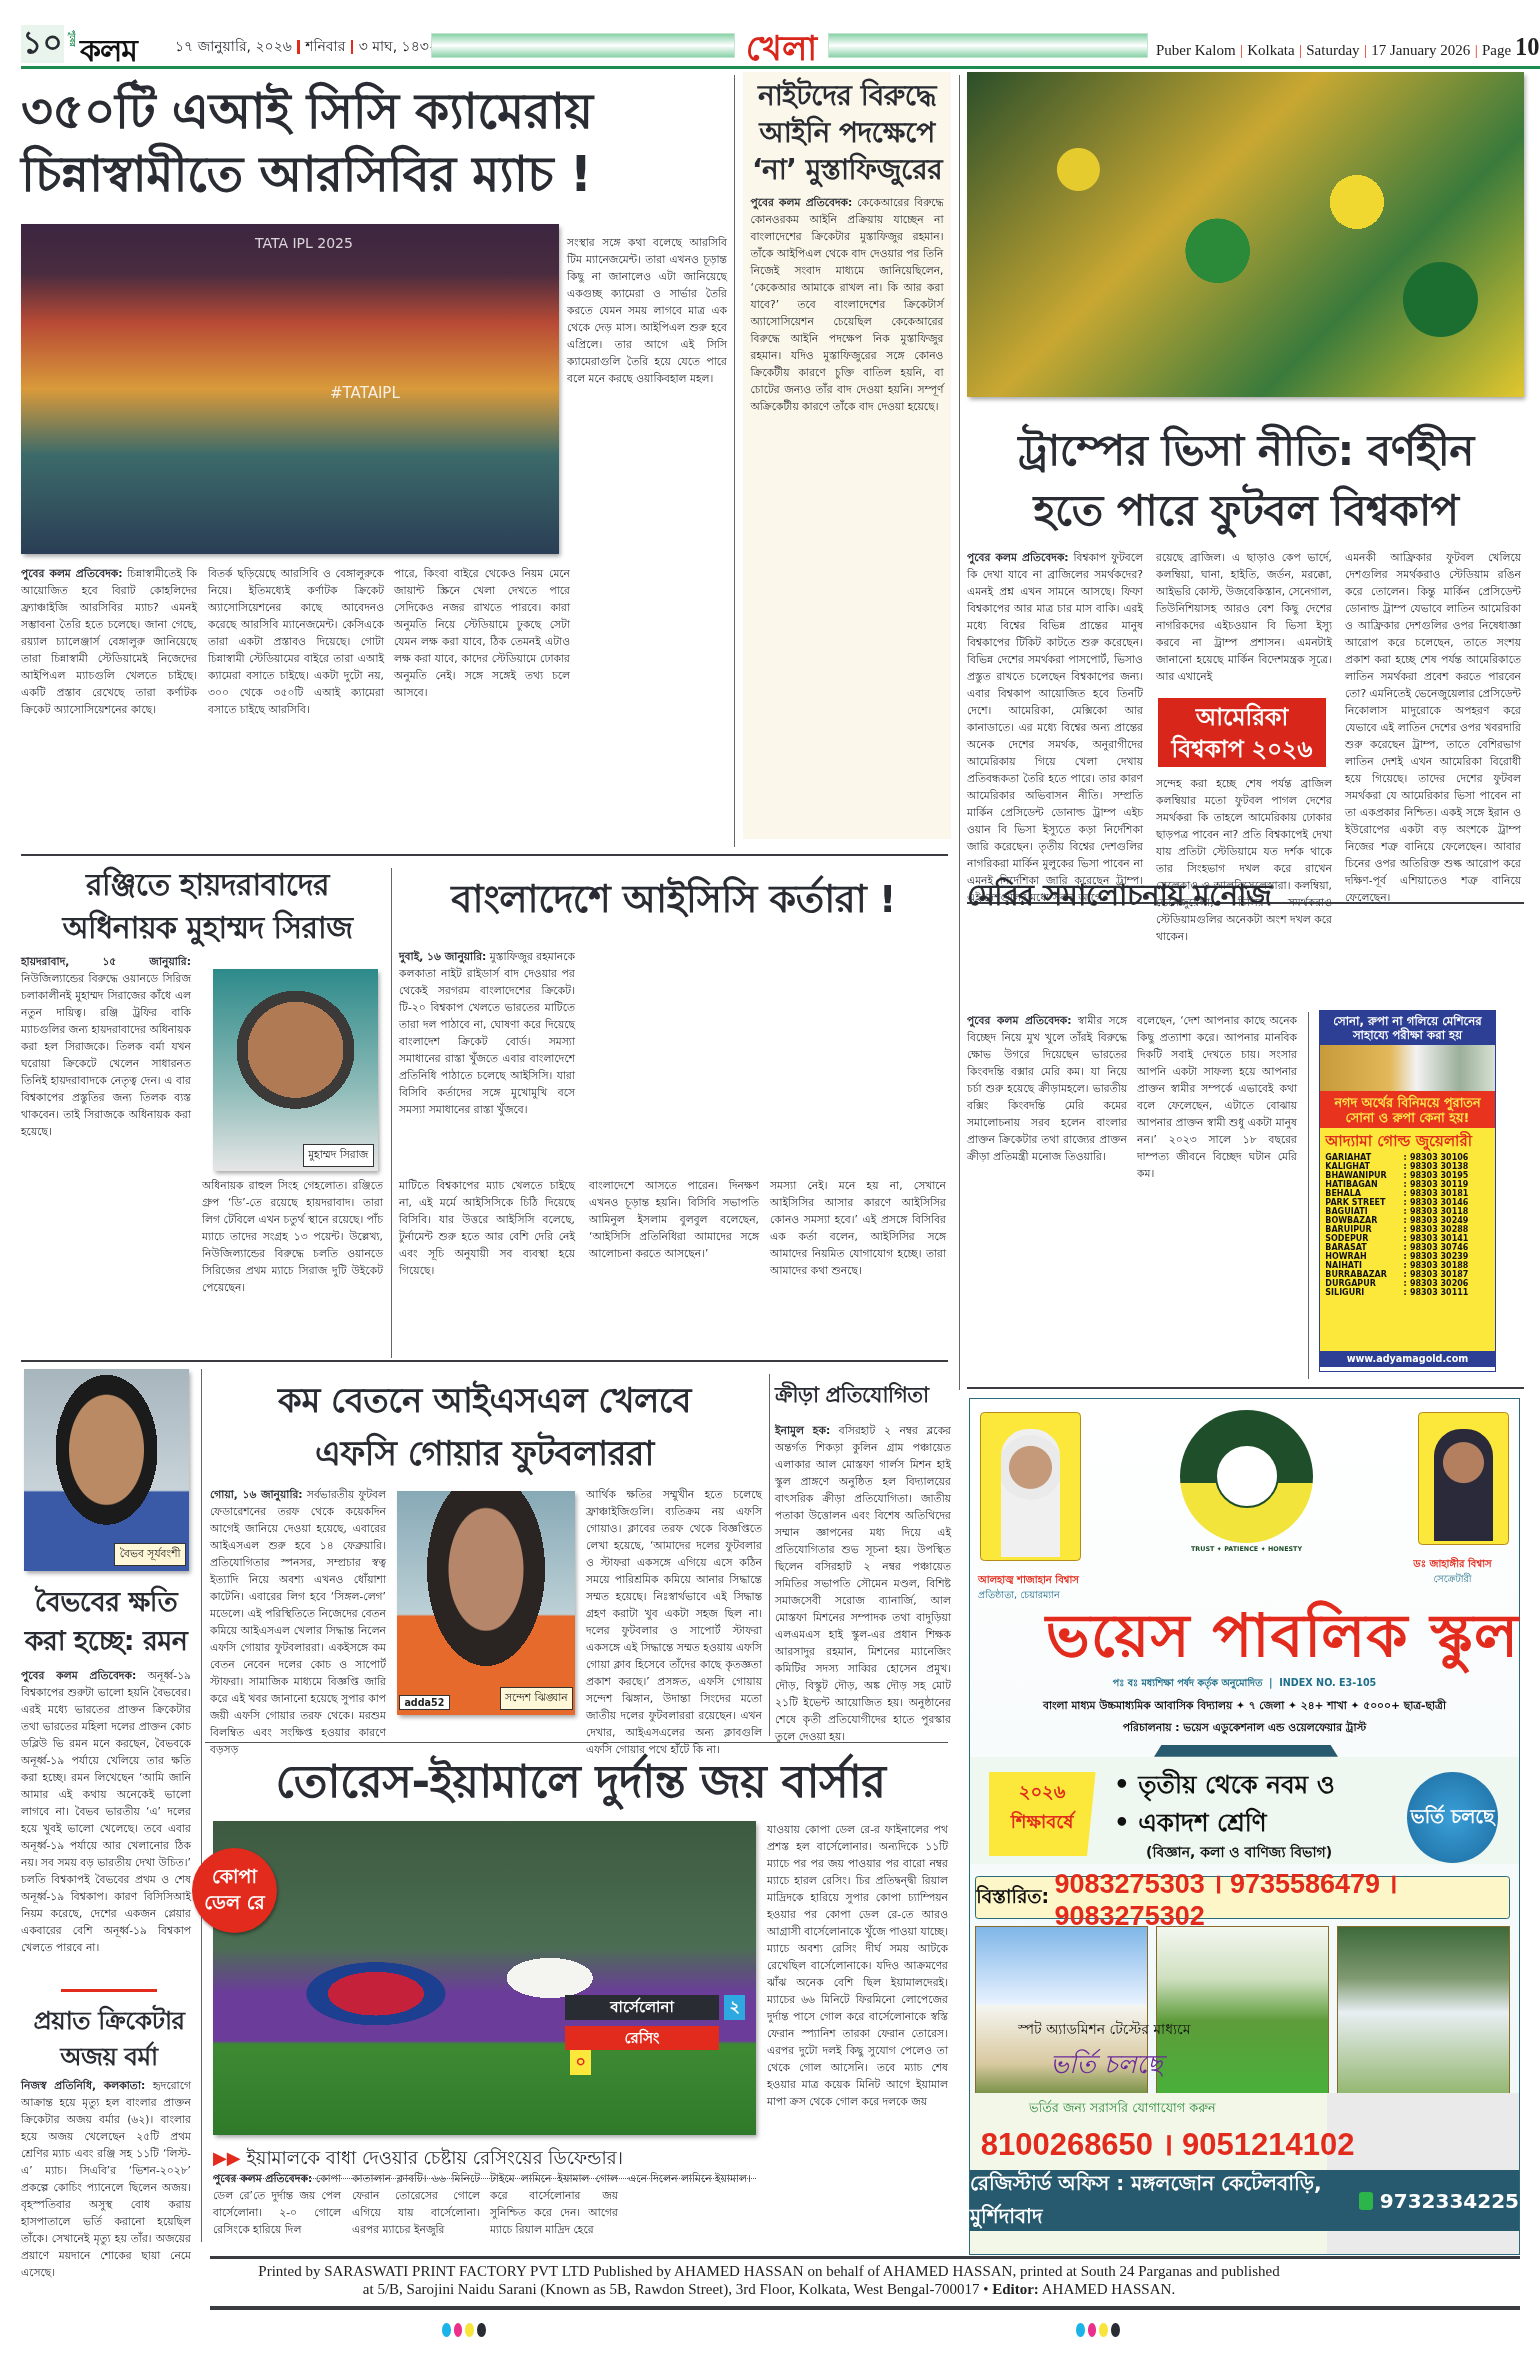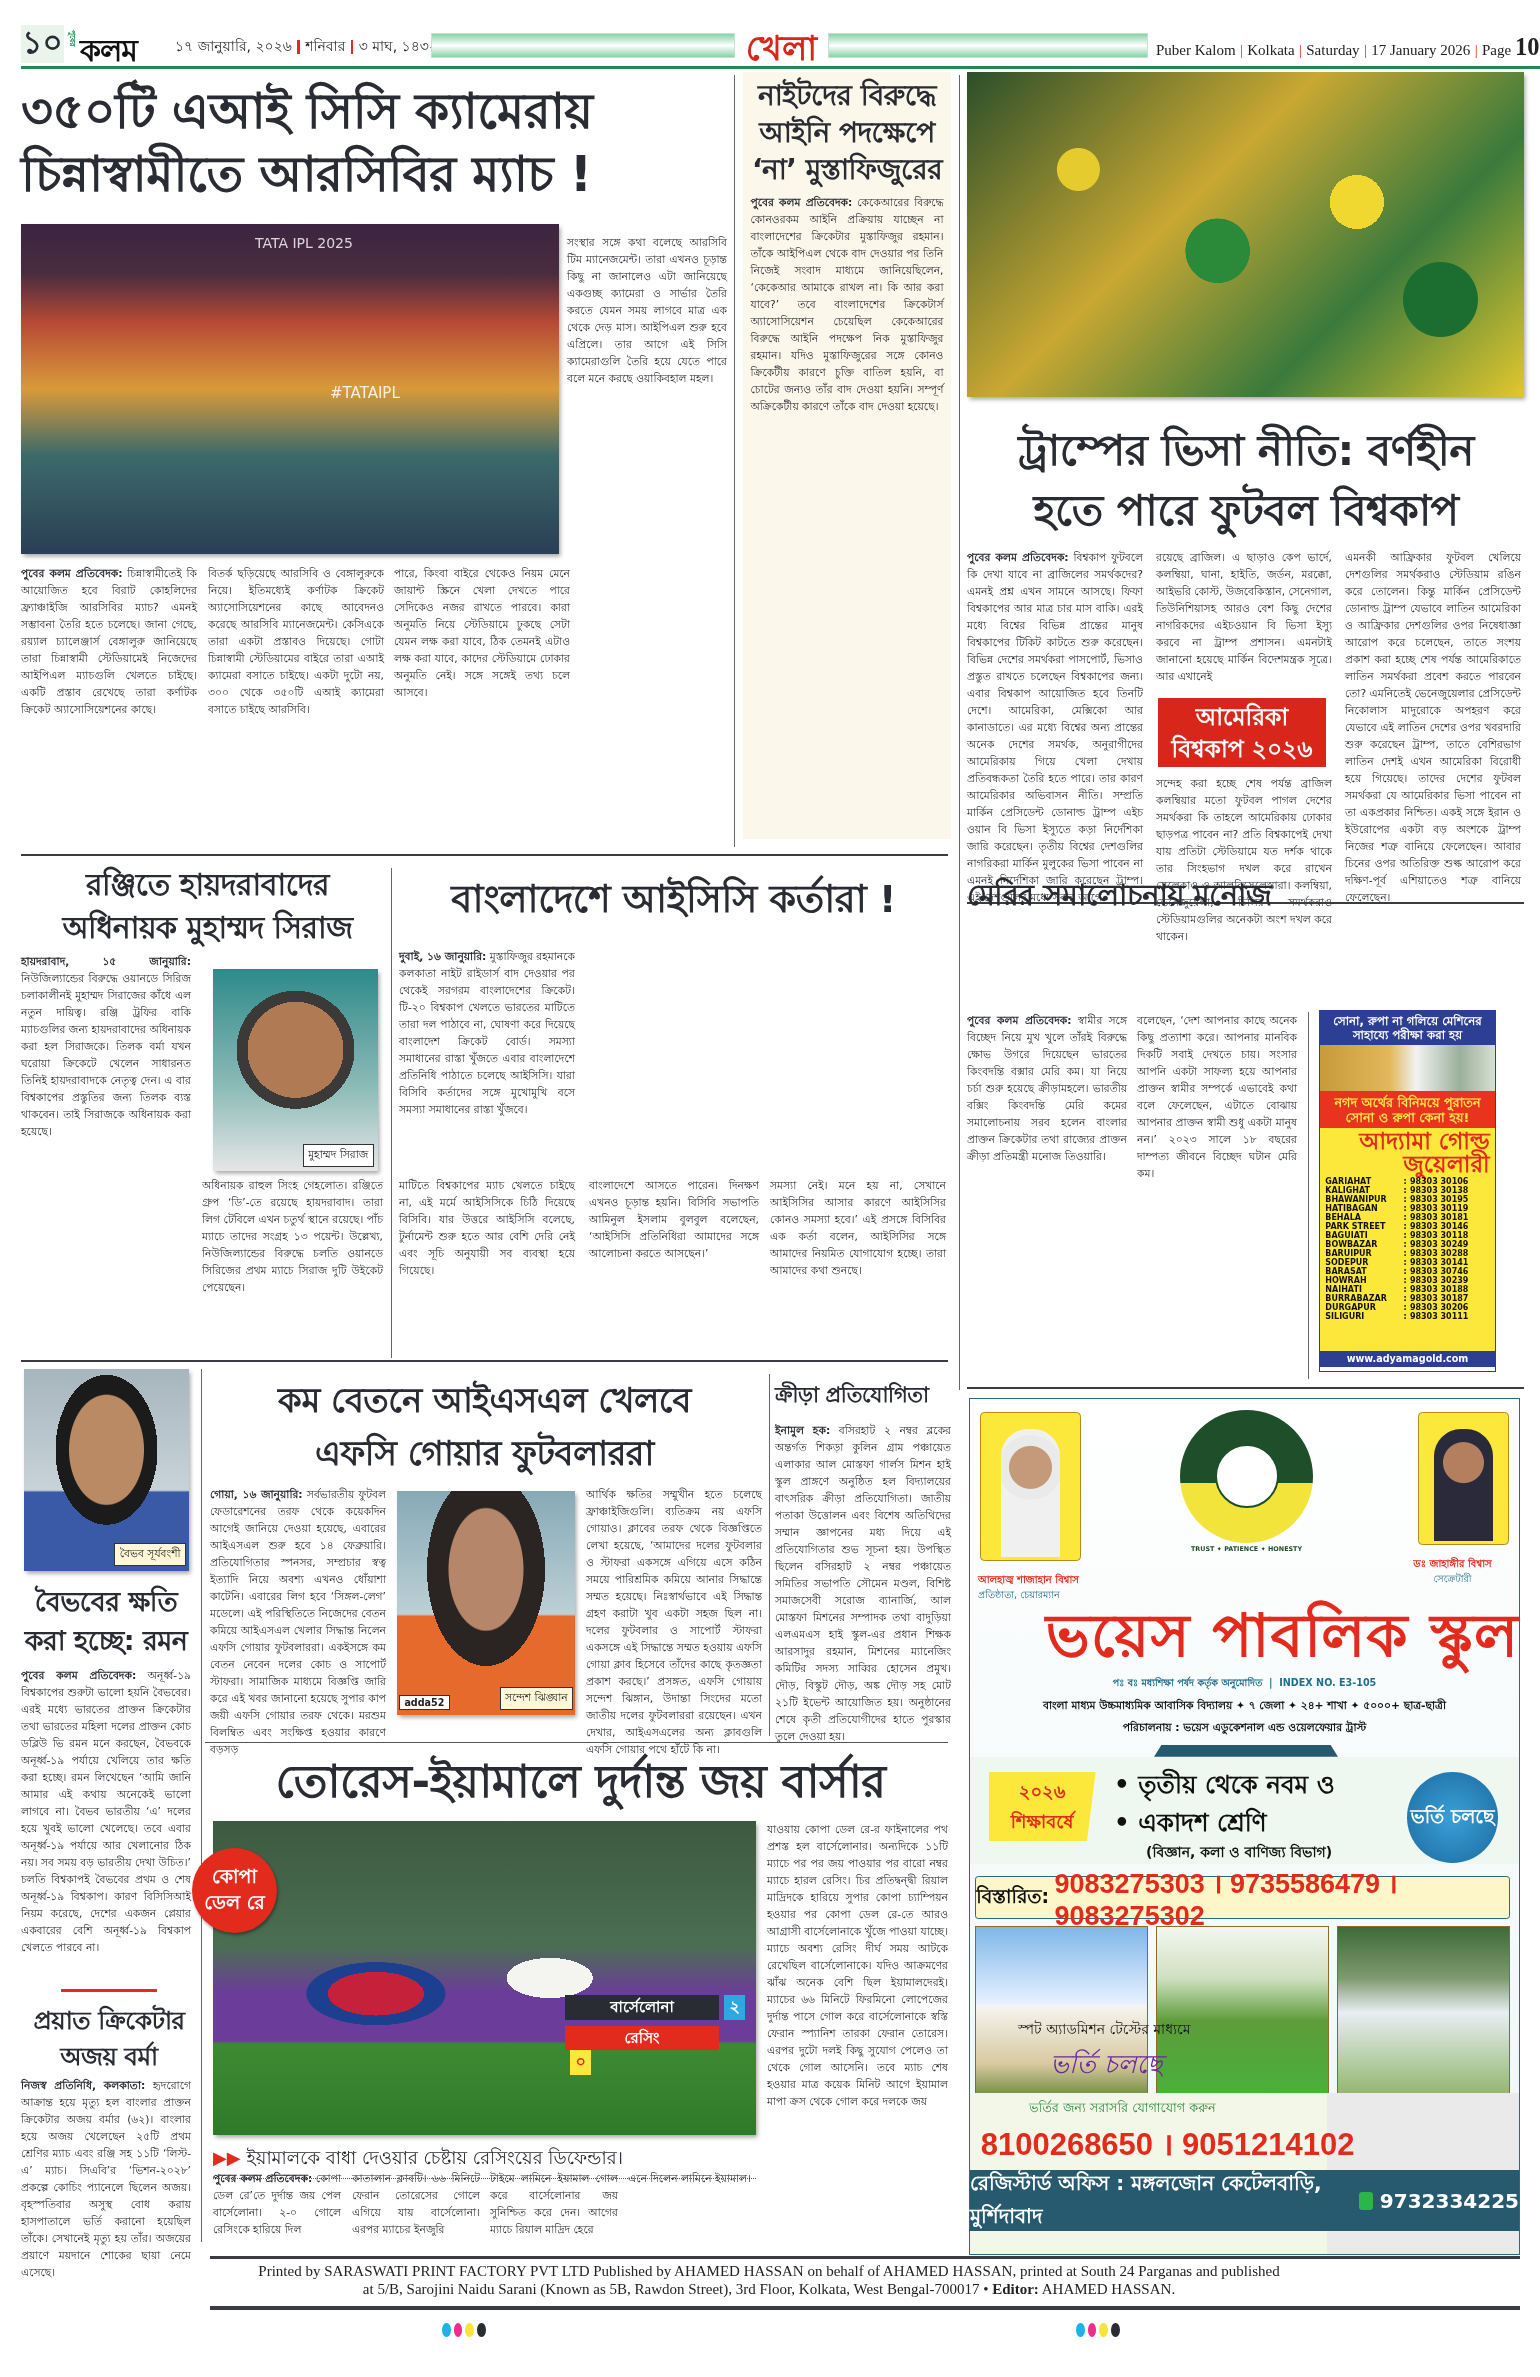--- a/index.html
+++ b/index.html
@@ -50,21 +50,21 @@
   .school-photo-2 { background: linear-gradient(#f3f7f0, #cfe0c0 30%, #5e9c3a 55%, #47b23a 100%); }
   .school-photo-3 { background: linear-gradient(#3e6a3a, #7f9a70 30%, #e8eef2 50%, #8fb46a 100%); }
   .school-photo-4 { background: linear-gradient(#4a8fd8, #c9e0f5 35%, #f0f0ea 36%, #bfbfbf 80%, #8fb46a); }
 
   
   .gold-ad { left: 1319px; top: 1010px; width: 177px; height: 362px; border: 1.1px solid #2d3f94; }
   .gold-top { background: #2d3f94; color: #fff; text-align: center; font-size: 11.7px; font-weight: bold; line-height: 14px; padding: 3.2px 2.1px; }
   .gold-img { height: 46px; background: linear-gradient(90deg, #c79a3a 0%, #e2b85a 40%, #f2f2f2 55%, #9bb09a 80%, #d7e0d2 100%); }
   .gold-red { background: #e8341f; color: #ffe84a; text-align: center; font-size: 12.8px; font-weight: bold; line-height: 15px; padding: 3.2px 1.1px; }
   .gold-yellow { background: #fce83a; padding: 2.1px 5.3px; height: 223px; }
-  .gold-name { color: #e22b1c; font-size: 23px; font-weight: 900; text-align: right; line-height: 23.4px; }
+  .gold-name { color: #e22b1c; font-size: 15px; font-weight: 900; text-align: left; line-height: 23.4px; }
   .gold-row { display: flex; font-family: "DejaVu Sans", sans-serif; font-weight: bold; font-size: 8px; line-height: 9px; color: #111; }
   .gold-row .loc { width: 75px; }
   .gold-row .col { width: 9.6px; text-align:center; }
   .gold-url { background: #2d3f94; color: #fff; text-align: center; font-size: 9.6px; font-weight: bold; line-height: 16px; }
 
   .school-ad { left: 969px; top: 1398px; width: 551px; height: 855px; border: 1.6px solid #2a6a7a; background: linear-gradient(#ffffff, #eef6f7); }
   .school-title { color: #e22b1c; font-size: 59px; font-weight: 900; text-align: right; letter-spacing: 1.1px; }
   .school-bar { background: #275a6e; color: #ffe84a; }
   .bullet { font-size: 24.5px; font-weight: bold; color: #111; }
   .red-phone { color: #e22b1c; font-weight: bold; font-family: "Liberation Sans", sans-serif; }
@@ -331,21 +331,21 @@
   <div class="abs" style="right:8px; top:157px; width:117px; color:#e22b1c; font-size:10px; font-weight:bold; text-align:center;">ডঃ জাহাঙ্গীর বিশ্বাস</div>
   <div class="abs" style="right:8px; top:173px; width:117px; color:#1f6e8a; font-size:9.6px; text-align:center;">সেক্রেটারী</div>
 
   <div class="abs school-title" style="left:0; top:192px; width:100%;">ভয়েস পাবলিক স্কুল</div>
   <div class="abs" style="left:0; top:277px; width:100%; text-align:center; font-size:9.6px; color:#1f6e8a; font-weight:bold;"><span>পঃ বঃ মধ্যশিক্ষা পর্ষদ কর্তৃক অনুমোদিত</span> &nbsp;|&nbsp; <span>INDEX NO. E3-105</span></div>
   <div class="abs" style="left:0; top:298px; width:100%; text-align:center; font-size:10.7px; font-weight:bold; color:#111;">বাংলা মাধ্যম উচ্চমাধ্যমিক আবাসিক বিদ্যালয় ✦ ৭ জেলা ✦ ২৪+ শাখা ✦ ৫০০০+ ছাত্র-ছাত্রী</div>
   <div class="abs" style="left:0; top:320px; width:100%; text-align:center; font-size:10.7px; font-weight:bold; color:#111;">পরিচালনায় : ভয়েস এডুকেশনাল এন্ড ওয়েলফেয়ার ট্রাস্ট</div>
   <div class="abs" style="left:184px; top:346px; width:184px; height:11.7px; background:#275a6e; clip-path:polygon(4% 0,96% 0,100% 100%,0 100%);"></div>
 
   <div class="abs" style="left:0; top:358px; width:100%; height:107px; background:#eef7f0;"></div>
-  <div class="abs" style="left:18.6px; top:373px; width:107px; height:69px; background:#fce83a; color:#e22b1c; font-size:18px; font-weight:bold; text-align:center; line-height:30px; padding-top:5.3px; clip-path:polygon(0 0,100% 0,92% 100%,0 100%);">
+  <div class="abs" style="left:18.6px; top:373px; width:107px; height:84px; background:#fce83a; color:#e22b1c; font-size:18px; font-weight:bold; text-align:center; line-height:30px; padding-top:5.3px; clip-path:polygon(0 0,100% 0,92% 100%,0 100%);">
     <div>২০২৬</div>
     <div>শিক্ষাবর্ষে</div>
   </div>
   <div class="abs bullet" style="left:144px; top:367px;">• <span>তৃতীয় থেকে নবম ও</span></div>
   <div class="abs bullet" style="left:144px; top:405px;">• <span>একাদশ শ্রেণি</span></div>
   <div class="abs" style="left:176px; top:442px; font-size:14px; font-weight:bold; color:#111;">(বিজ্ঞান, কলা ও বাণিজ্য বিভাগ)</div>
   <div class="abs" style="left:437px; top:373px; width:91px; height:91px; border-radius:50%; background:radial-gradient(circle, #3aa0d8, #1c6a9e); color:#fff; font-size:19px; font-weight:bold; text-align:center; display:flex; align-items:center; justify-content:center;">ভর্তি চলছে</div>
 
   <div class="abs" style="left:5.3px; top:477px; width:535px; height:43px; background:#fdf6c8; border:1.1px solid #2a6a7a; border-radius:3.2px; display:flex; align-items:center; justify-content:center;">
     <span style="font-size:19px; font-weight:bold; color:#111;">বিস্তারিত:</span>

